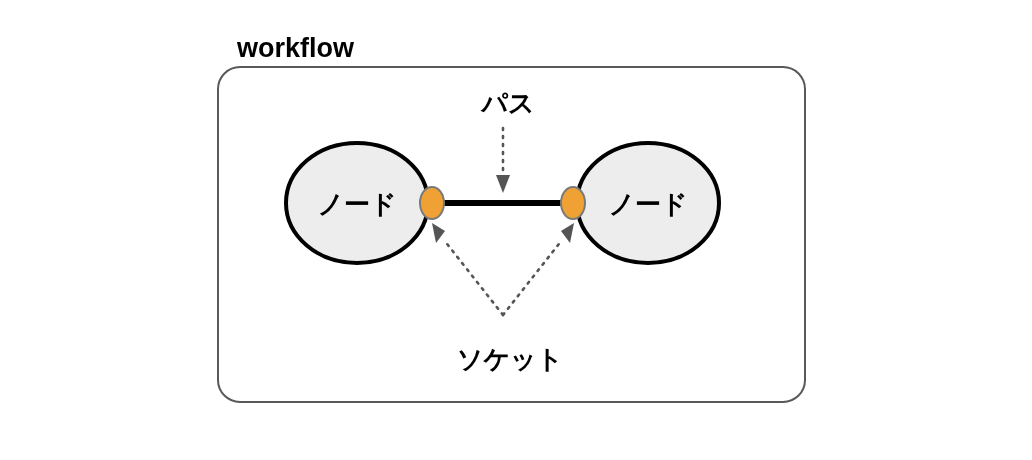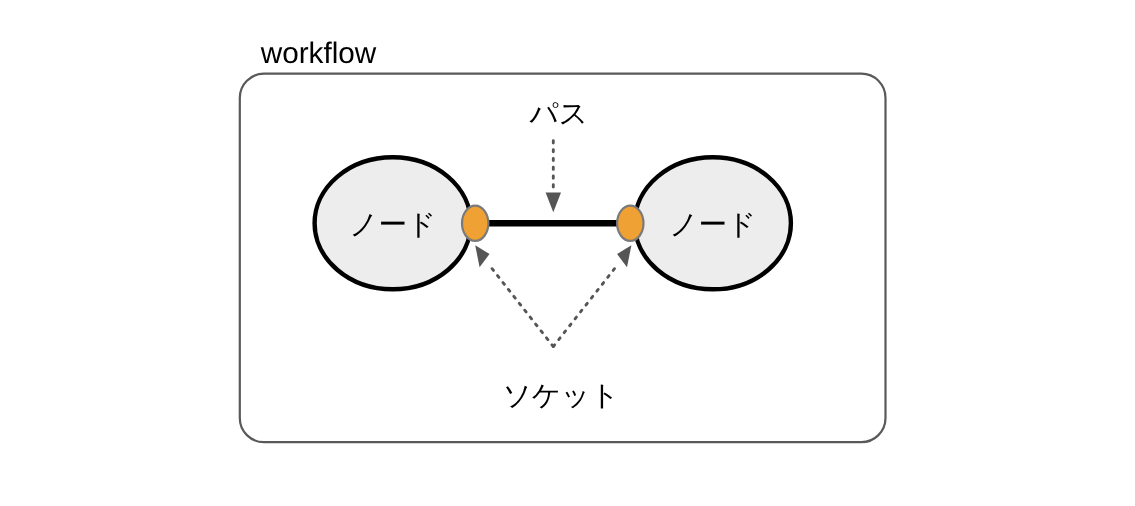--- a/index.html
+++ b/index.html
@@ -11,20 +11,21 @@
     width: 1032px;
     height: 460px;
     overflow: hidden;
     font-family: "Liberation Sans", "DejaVu Sans", sans-serif;
   }
   #canvas {
     position: relative;
     width: 1032px;
     height: 460px;
     background: #ffffff;
+    font-weight: bold;
   }
   #diagram-svg {
     position: absolute;
     left: 0;
     top: 0;
     width: 1032px;
     height: 460px;
     display: block;
   }
   .group-title {

